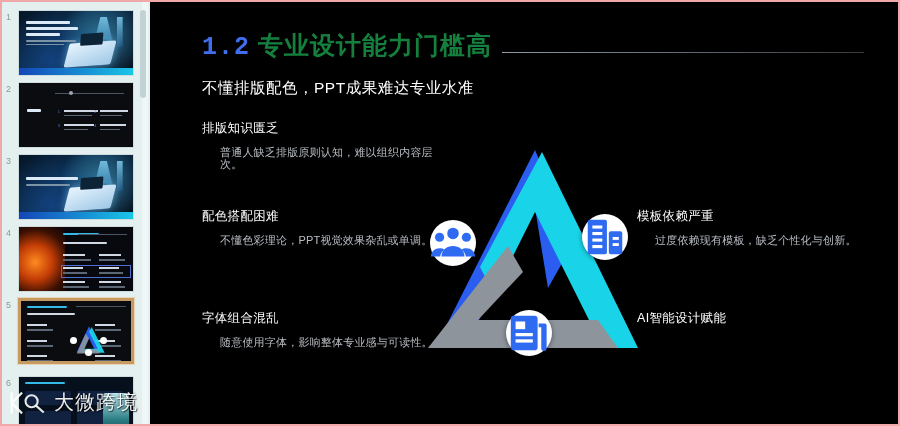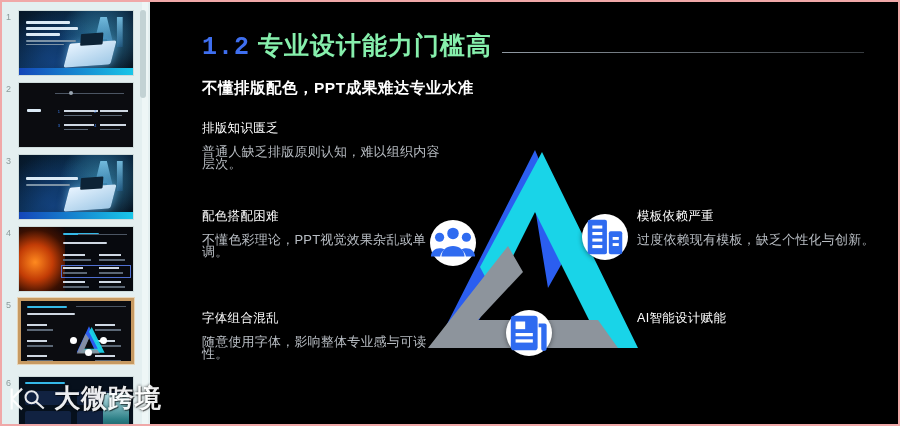--- a/index.html
+++ b/index.html
@@ -140,42 +140,42 @@
     position:absolute; left:52px; top:28px; right:34px; height:34px;
   }
   #slide-title {
     font-size: 25px;
     font-weight: 700;
     letter-spacing: 1px;
     white-space: nowrap;
     line-height: 30px;
   }
   #slide-title .num { color:#3f6ff0;font-family:Liberation Mono, monospace; }
-  #slide-title .txt { color:#86efac; }
+  #slide-title .txt { color:#15803d; }
   #title-rule {
     position:absolute; left:300px; right:0; top:22px; height:1px;
     background: linear-gradient(90deg, rgba(160,170,180,.9), rgba(120,130,140,.45));
   }
   #slide-sub {
     position:absolute; left:52px; top:76px;
-    font-size: 15.5px; font-weight: 700; color:#ffffff;
+    font-size: 15.5px; font-weight: 400; color:#ffffff;
     letter-spacing: .5px;
   }
 
   .col { position:absolute; width:245px; }
   #col-left  { left: 52px;  top: 118px; }
   #col-right { left: 487px; top: 118px; }
 
   .point { position:absolute; width:245px; }
   .point .p-title {
     font-size: 12.5px; font-weight: 400; color:#ffffff; letter-spacing:.3px;
     margin-bottom: 9px; white-space: nowrap;
   }
   .point .p-desc {
-    font-size: 13px; color:#b9bec4; line-height: 12px; letter-spacing:.2px;
+    font-size: 11px; color:#b9bec4; line-height: 12px; letter-spacing:.2px;margin-left:18px;
   }
   .p0 { top: 0; }
   .p1 { top: 88px; }
   .p2 { top: 190px; }
 
   
   #graphic {
     position: absolute;
     left: 272px; top: 140px;
     width: 240px; height: 232px;
@@ -197,21 +197,21 @@
   #watermark {
     position:absolute; left: 6px; bottom: 8px;
     display:flex; align-items:center; gap:4px;
     pointer-events:none; z-index: 40;
   }
   #wm-mark {
     width: 42px; height: 26px;
     position: relative;
   }
   #wm-text {
-    font-size: 26px; font-weight: 700; color:#ffffff;
+    font-size: 20px; font-weight: 400; color:#ffffff;
     letter-spacing: 1px;
     text-shadow: 0 0 3px rgba(0,0,0,.85), 1px 1px 0 rgba(0,0,0,.5);
     opacity: .92;
   }
 </style>
 </head>
 <body>
 
 <div id="app">
 

